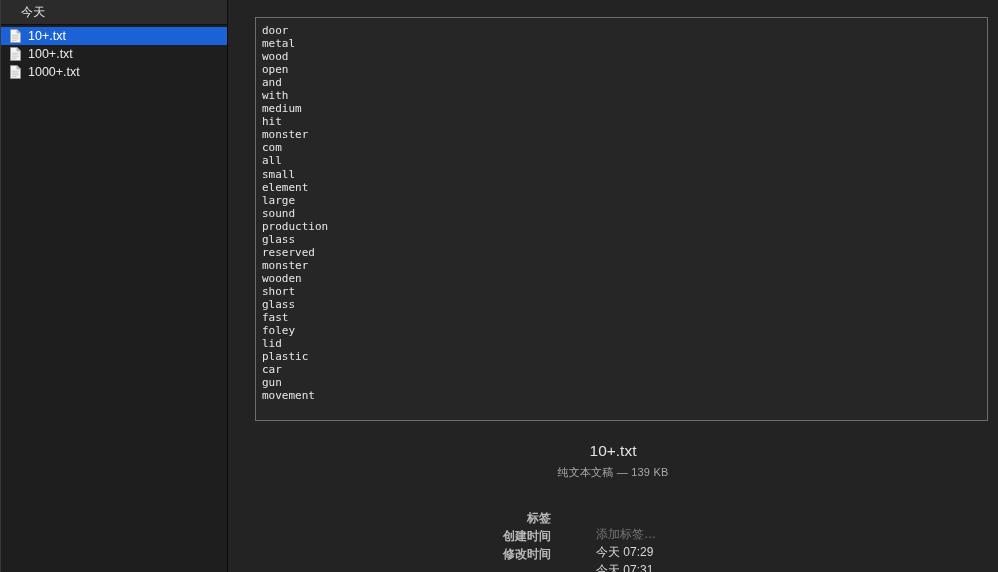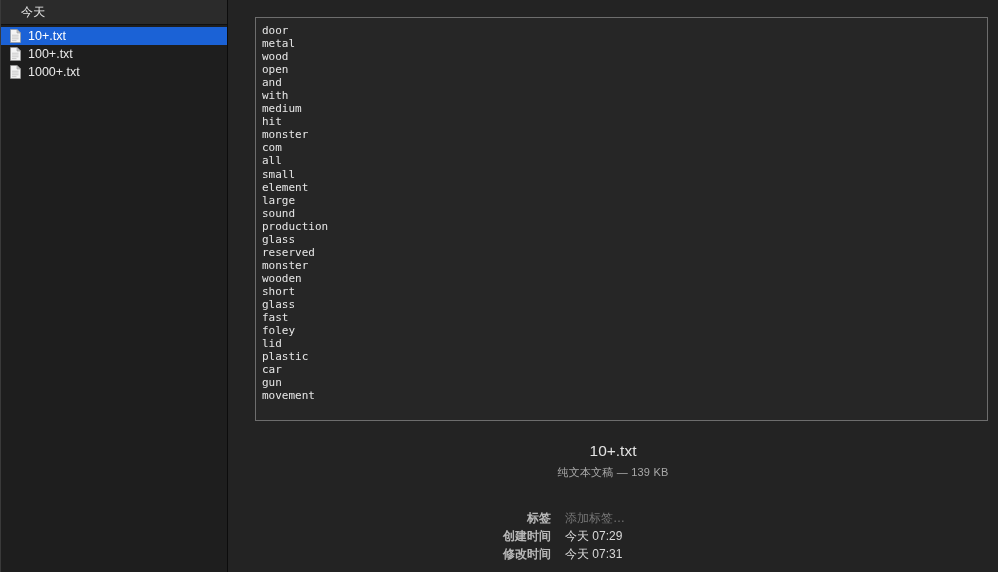--- a/index.html
+++ b/index.html
@@ -118,35 +118,37 @@
   .meta {
     position: absolute;
     left: 0;
     top: 509px;
     width: 770px;
   }
   .meta-row {
     display: flex;
     line-height: 18px;
     height: 18px;
+    gap: 31px;
   }
   .meta-label {
     width: 323px;
     text-align: right;
     padding-right: 0px;
     font-size: 12px;
     color: #b9b9b9;
     font-weight: 700;
     white-space: nowrap;
   }
   .meta-value {
     margin-left: 14px;
     font-size: 12px;
     color: #d9d9d9;
     white-space: nowrap;
+    margin-top: 16px;
   }
   .meta-value.placeholder { color: #767676; }
 </style>
 </head>
 <body>
 
 <div id="app">
 
   <div class="sidebar">
     <div class="sidebar-header">

